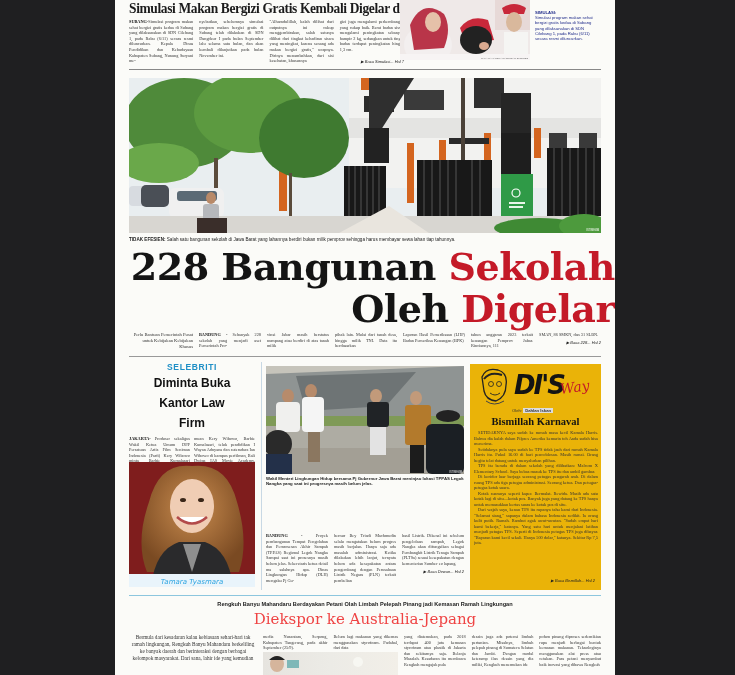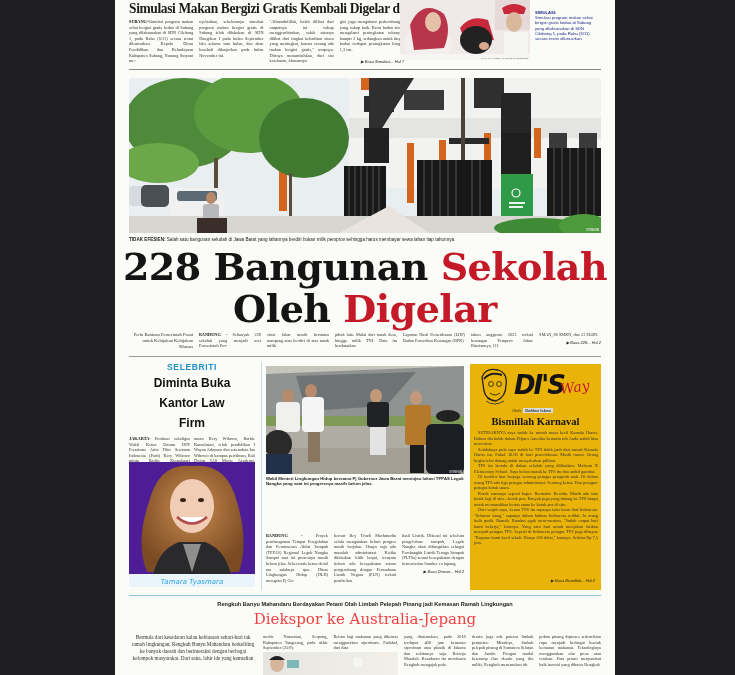--- a/index.html
+++ b/index.html
@@ -9,21 +9,21 @@
   .cols{display:flex;gap:6px;}
   .col{flex:1;font-size:4.3px;line-height:5.6px;color:#333;text-align:justify;font-family:"Liberation Serif",serif;}
   .col b{color:#111;}
   .rule{position:absolute;height:1px;background:#777;}
   .more{font-family:"Liberation Sans",sans-serif;font-size:4px;font-style:italic;color:#222;text-align:right;}
   .caption{font-family:"Liberation Sans",sans-serif;font-size:4.6px;color:#222;}
   .caption b{font-weight:bold;}
   .credit{font-family:"Liberation Sans",sans-serif;font-size:2.6px;color:#666;text-align:right;}
   .photo{position:absolute;overflow:hidden;}
   
-  .h1{font-family:"DejaVu Serif",serif;font-weight:bold;font-size:38px;line-height:42px;text-align:center;letter-spacing:-0.5px;color:#141414;}
+  .h1{font-family:"DejaVu Serif",serif;font-weight:bold;font-size:38px;line-height:42px;text-align:right;letter-spacing:-0.5px;color:#141414;}
   .h1 .red{color:#c41a28;}
 </style>
 </head>
 <body>
 
 <div class="page">
 
   <div class="abs" style="left:14px;top:0;width:275px;height:68px;">
     <div style="font-family:'Liberation Serif',serif;font-weight:bold;font-size:14.5px;line-height:16px;color:#1b1b1b;letter-spacing:-0.4px;white-space:nowrap;transform:scaleX(0.93);transform-origin:left;">Simulasi Makan Bergizi Gratis Kembali Digelar di Subang</div>
     <div class="cols" style="margin-top:3px;height:45px;overflow:hidden;">
@@ -164,21 +164,21 @@
 
   <div class="abs" style="left:14px;top:362px;width:126px;height:225px;">
     <div style="text-align:center;font-family:'Liberation Sans',sans-serif;font-weight:bold;font-size:8.5px;color:#1f8fc6;letter-spacing:0.6px;">SELEBRITI</div>
     <div style="text-align:center;font-family:Liberation Sans, sans-serif;font-weight:bold;font-size:12px;line-height:20px;color:#111;padding:0 18px;margin-top:1px;">Diminta Buka Kantor Law Firm</div>
     <div class="cols" style="margin-top:3px;height:60px;overflow:hidden;gap:4px;">
       <div class="col"><b>JAKARTA</b><span>- Produser sekaligus Wakil Ketua Umum DPP Persatuan Artis Film Seniman Indonesia (Parfi) Kery Wibowo minta Barbie Kumalasari membuka kantor law firm di Bali. Permintaan ini dilakukan pada November 2024. Permintaan ini terlalu dengan intensitas perte-</span></div>
       <div class="col"><span>muan Kery Wibowo, Barbie Kumalasari, teluk pendidikan I Wayan Adnyana dan suteradara Ian Wibowo di kampus perfilman, Bali Dwipa IAS Movie Academy. Lewat pesyarat serta itu yang diterima Showbiz Liputan6.com, Rabu (6/11/2024).</span>
         <div class="more">▶ <span>Baca Diminta... Hal 2</span></div></div>
     </div>
 
-    <div class="photo" style="left:0;top:100px;width:126px;height:125px;background:#4c1d95;">
+    <div class="photo" style="left:0;top:100px;width:126px;height:125px;background:#7f1d1d;">
       <svg width="126" height="125" viewBox="0 0 126 125">
         <defs>
           <radialGradient id="hair" cx="50%" cy="40%" r="60%">
             <stop offset="0" stop-color="#c98c4f"></stop>
               <stop offset="1" stop-color="#7a4a22"></stop>
           </radialGradient>
         </defs>
         <path d="M20 40 Q30 0 63 4 Q98 0 108 40 Q120 80 110 110 L18 110 Q6 80 20 40 Z" fill="url(#hair)"></path>
         <ellipse cx="63" cy="44" rx="22" ry="27" fill="#f0cdb4"></ellipse>
         <path d="M48 55 Q63 68 78 55" stroke="#b24a4a" stroke-width="2.5" fill="#fff"></path>

